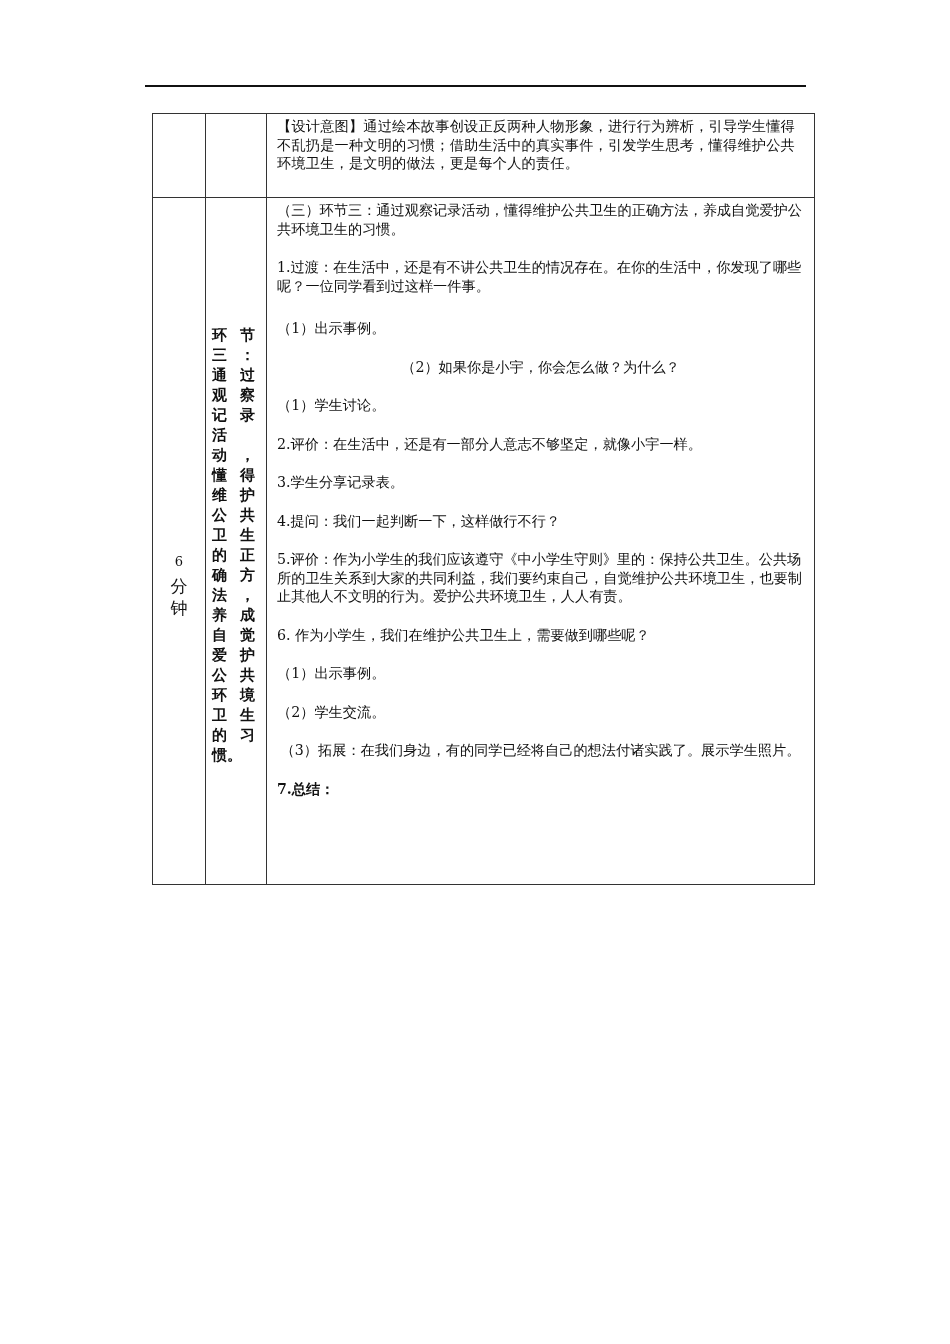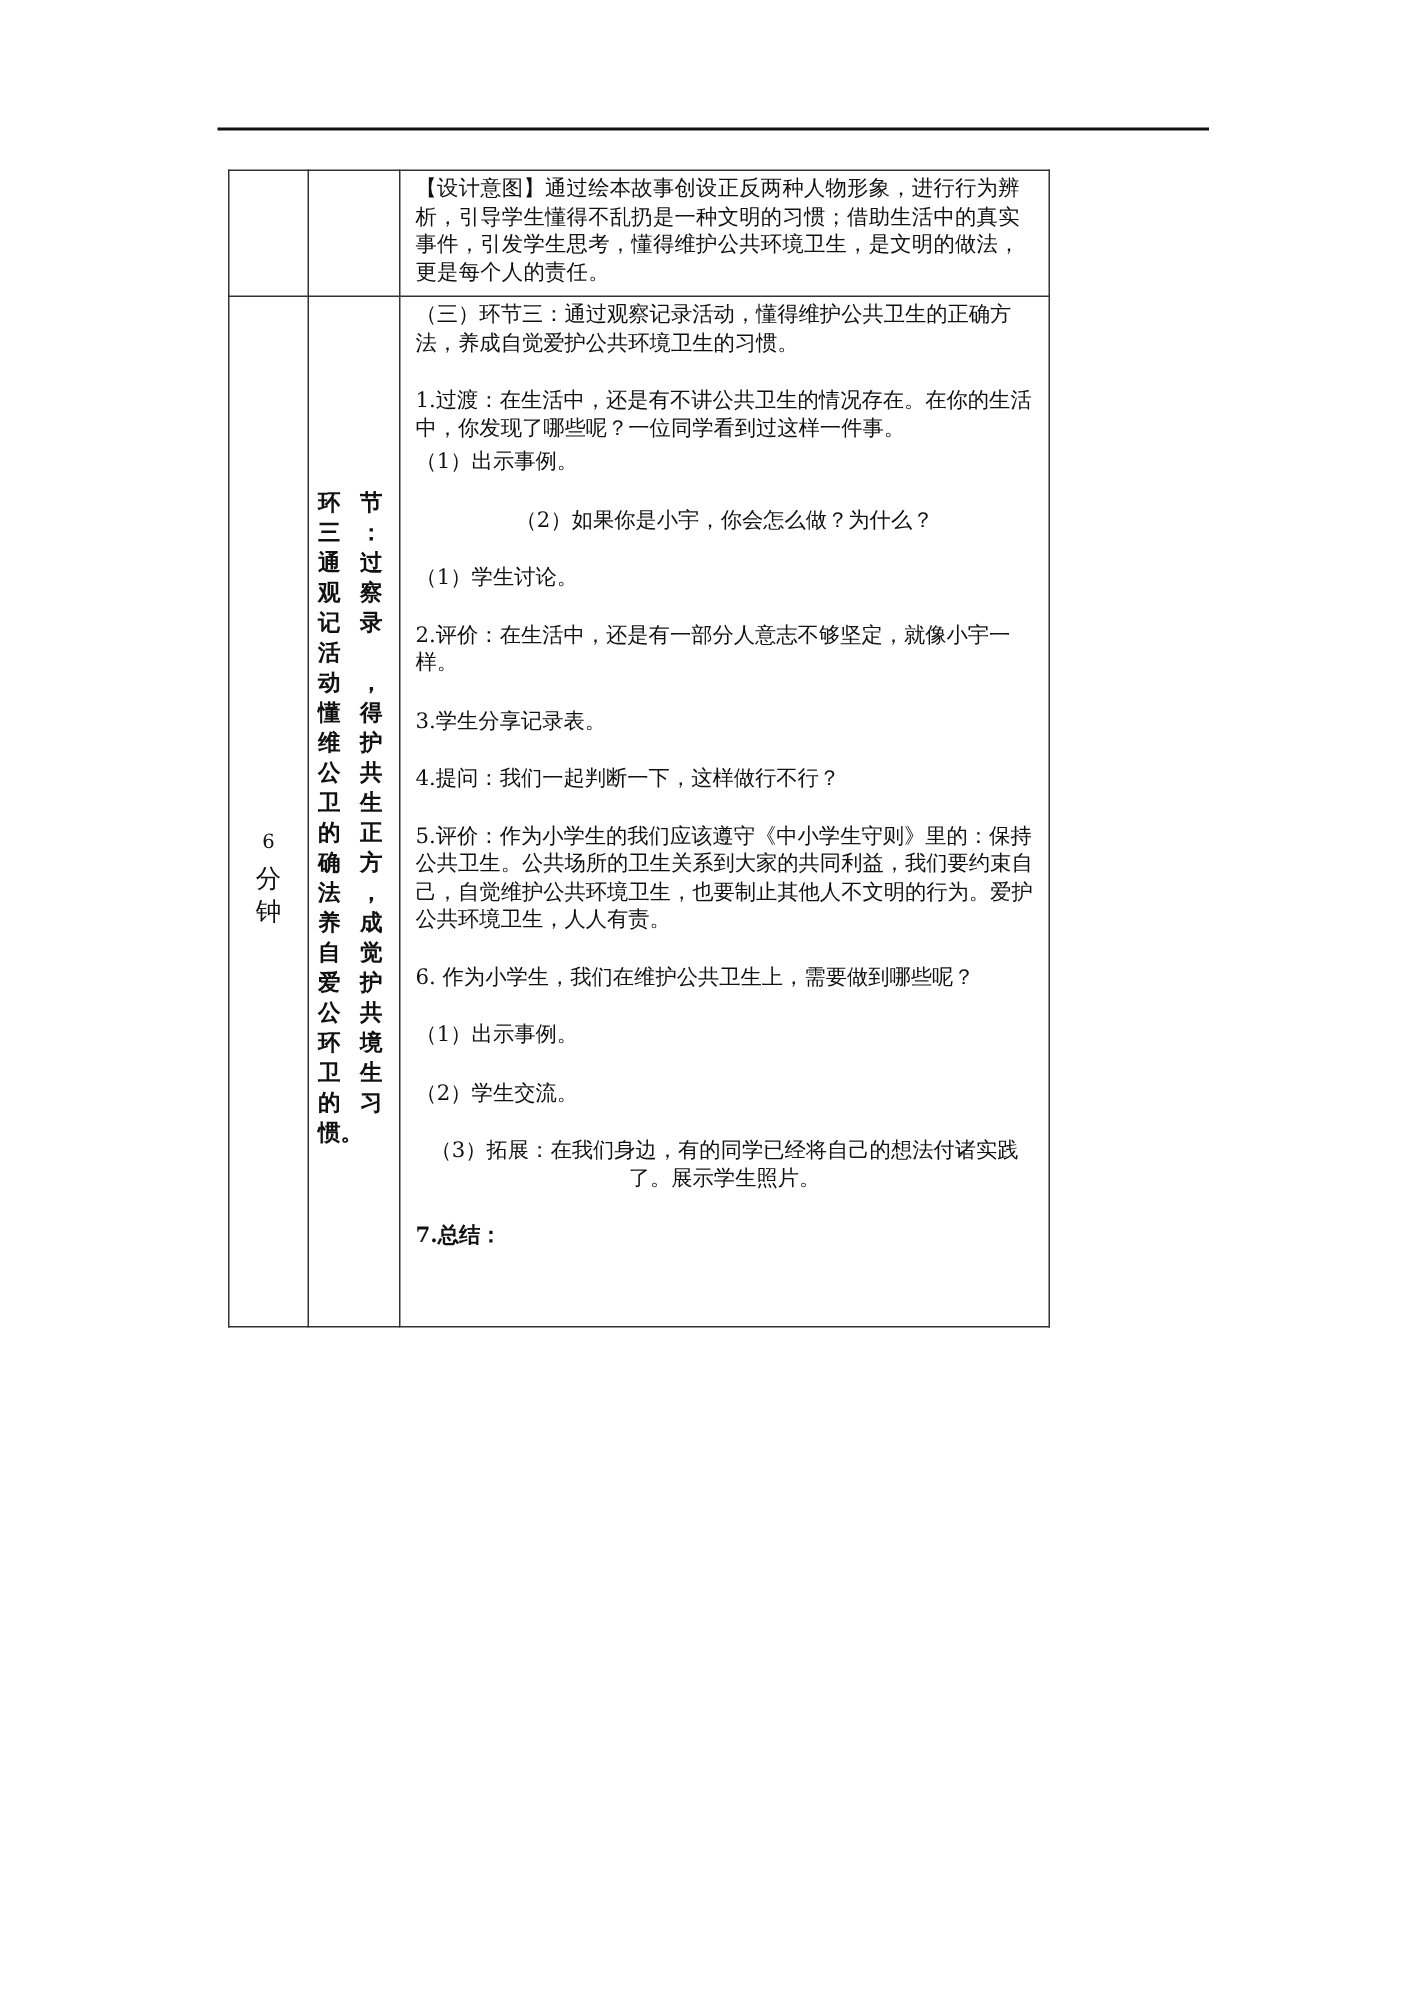--- a/index.html
+++ b/index.html
@@ -1,18 +1,18 @@
 <!DOCTYPE html>
 <html><head>
 <meta charset="utf-8">
 <style>
   html, body { margin:0; padding:0; background:#ffffff; }
   body { width:950px; height:1344px; position:relative; font-family:"DejaVu Serif","Liberation Serif",serif; color:#111; }
   .header-rule { position:absolute; left:145px; top:85px; width:661px; height:2px; background:#111; }
-  table.lesson { position:absolute; left:152px; top:113px; width:548px; border-collapse:collapse; table-layout:fixed; }
+  table.lesson { position:absolute; left:152px; top:113px; width:663px; border-collapse:collapse; table-layout:fixed; }
   table.lesson td { border:1.5px solid #333; vertical-align:top; padding:0; }
   td.c1 { width:52px; }
   td.c2 { width:60px; border-left-color:#999 !important; border-right-color:#333; }
   td.c3 { padding:3px 10px 0 10px !important; }
   .para { font-size:14.2px; line-height:18.5px; margin:0; }
   .p-intent { font-family:"DejaVu Serif","Liberation Serif",serif; letter-spacing:0.2px; }
   .row1 td { height:80px; }
   .row2 td { height:683px; }
   .time-cell { vertical-align:middle !important; text-align:center; }
   .time-num { font-size:13px; display:block; margin-bottom:6px; margin-top:90px; }
@@ -84,21 +84,21 @@
             <span>卫</span>
             <span>生</span>
             <span>的</span>
             <span>习</span>
             <span>惯。</span>
             <span></span>
           </div>
     </td>
     <td class="c3" id="content-cell">
           <p class="para" style="margin-bottom: 20px;">（三）环节三：通过观察记录活动，懂得维护公共卫生的正确方法，养成自觉爱护公共环境卫生的习惯。</p>
-          <p class="para" style="margin-bottom: 4px;">1.过渡：在生活中，还是有不讲公共卫生的情况存在。在你的生活中，你发现了哪些呢？一位同学看到过这样一件事。</p>
+          <p class="para" style="margin-bottom: 24px;">1.过渡：在生活中，还是有不讲公共卫生的情况存在。在你的生活中，你发现了哪些呢？一位同学看到过这样一件事。</p>
           <p class="para" style="margin-bottom: 20px;">（1）出示事例。</p>
           <p class="para" style="margin-bottom: 20px; text-align: center;">（2）如果你是小宇，你会怎么做？为什么？</p>
           <p class="para" style="margin-bottom: 20px;">（1）学生讨论。</p>
           <p class="para" style="margin-bottom: 20px;">2.评价：在生活中，还是有一部分人意志不够坚定，就像小宇一样。</p>
           <p class="para" style="margin-bottom: 20px;">3.学生分享记录表。</p>
           <p class="para" style="margin-bottom: 20px;">4.提问：我们一起判断一下，这样做行不行？</p>
           <p class="para" style="margin-bottom: 20px;">5.评价：作为小学生的我们应该遵守《中小学生守则》里的：保持公共卫生。公共场所的卫生关系到大家的共同利益，我们要约束自己，自觉维护公共环境卫生，也要制止其他人不文明的行为。爱护公共环境卫生，人人有责。</p>
           <p class="para" style="margin-bottom: 20px;">6. 作为小学生，我们在维护公共卫生上，需要做到哪些呢？</p>
           <p class="para" style="margin-bottom: 20px;">（1）出示事例。</p>
           <p class="para" style="margin-bottom: 20px;">（2）学生交流。</p>

